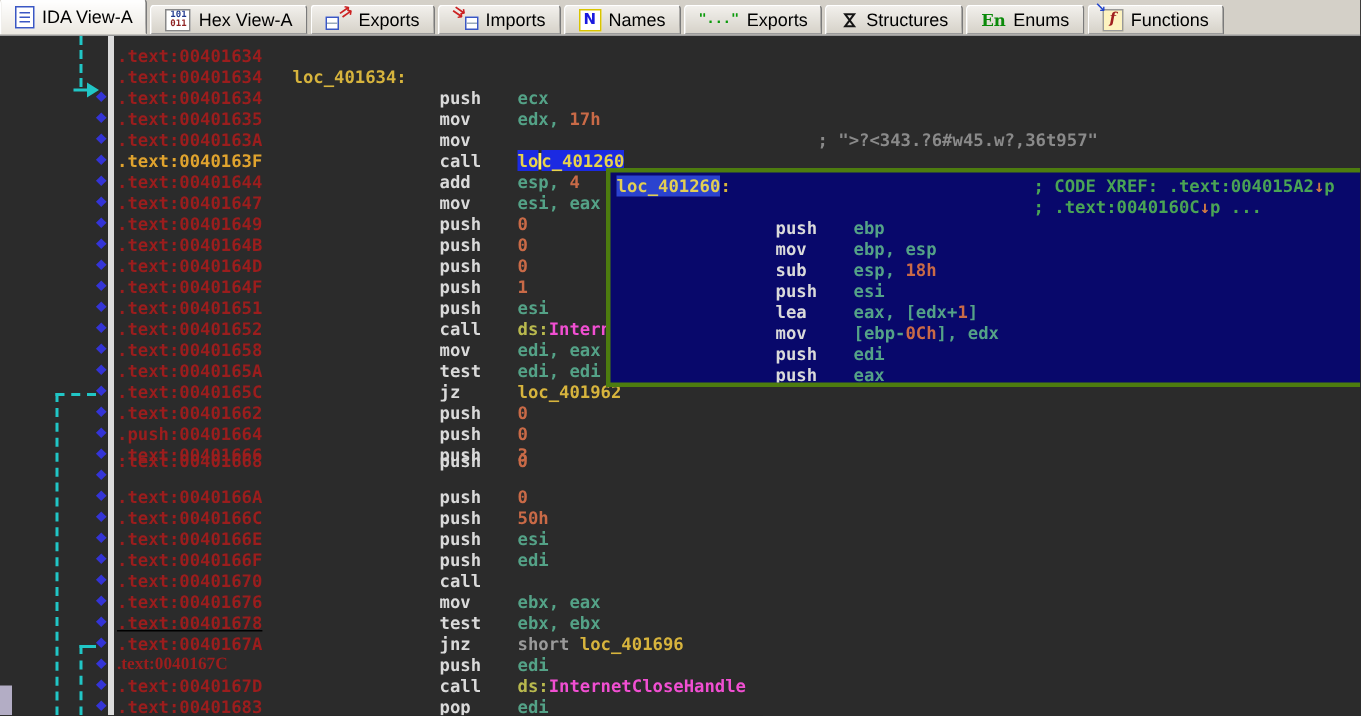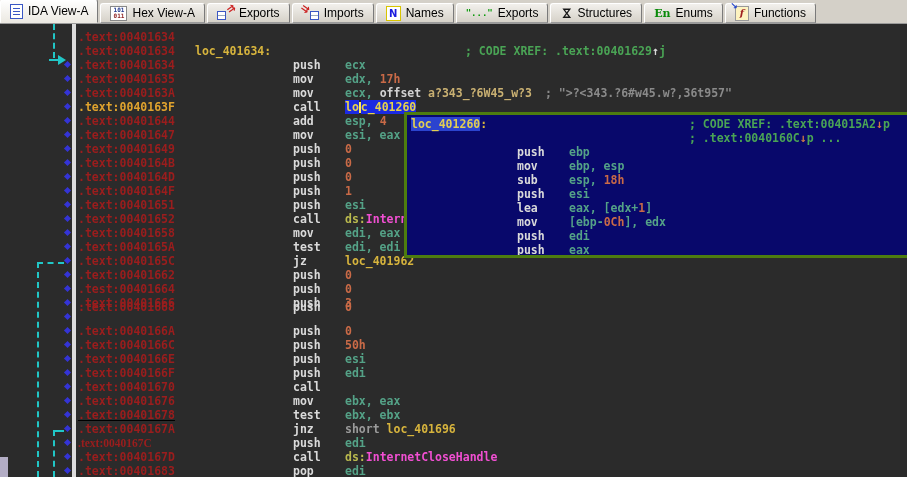--- a/index.html
+++ b/index.html
@@ -160,36 +160,34 @@
         <div class="dot" style="left: 65px; top: 430px;"></div>
         <div class="dot" style="left: 65px; top: 444px;"></div>
       </div>
     <div id="rows">
         <div class="row" style="top: 6px;">
           <span class="seg" style="left: 78px;"><span class="addr">.text:00401634</span></span>
         </div>
         <div class="row" style="top: 20px;">
           <span class="seg" style="left: 78px;"><span class="addr">.text:00401634</span></span>
           <span class="seg" style="left: 195px;"><span class="lbl">loc_401634:</span></span>
-          <span class="seg" style="left: 465px;"><span class="xr">; CODE XREF: .text:00401629</span><span class="arw">↑</span><span class="xr">j</span></span>
         </div>
         <div class="row" style="top: 34px;">
           <span class="seg" style="left: 78px;"><span class="addr">.text:00401634</span></span>
           <span class="seg" style="left: 293px;"><span class="mn">push</span></span>
           <span class="seg" style="left: 345px;"><span class="reg">ecx</span></span>
         </div>
         <div class="row" style="top: 48px;">
           <span class="seg" style="left: 78px;"><span class="addr">.text:00401635</span></span>
           <span class="seg" style="left: 293px;"><span class="mn">mov</span></span>
           <span class="seg" style="left: 345px;"><span class="reg">edx, </span><span class="num">17h</span></span>
         </div>
         <div class="row" style="top: 62px;">
           <span class="seg" style="left: 78px;"><span class="addr">.text:0040163A</span></span>
           <span class="seg" style="left: 293px;"><span class="mn">mov</span></span>
-          <span class="seg" style="left: 345px;"><span class="reg">ecx, </span><span class="off">offset </span><span class="nam">a?343_?6W45_w?3</span></span>
           <span class="seg" style="left: 545px;"><span class="com">; "&gt;?&lt;343.?6#w45.w?,36t957"</span></span>
         </div>
         <div class="row" style="top: 76px;">
           <span class="seg" style="left: 78px;"><span class="addrc">.text:0040163F</span></span>
           <span class="seg" style="left: 293px;"><span class="mn">call</span></span>
           <span class="seg" style="left: 345px;"><span class="sel">lo</span><span class="caret"></span><span class="sel">c_401260</span></span>
         </div>
         <div class="row" style="top: 90px;">
           <span class="seg" style="left: 78px;"><span class="addr">.text:00401644</span></span>
           <span class="seg" style="left: 293px;"><span class="mn">add</span></span>
@@ -244,21 +242,21 @@
           <span class="seg" style="left: 78px;"><span class="addr">.text:0040165C</span></span>
           <span class="seg" style="left: 293px;"><span class="mn">jz</span></span>
           <span class="seg" style="left: 345px;"><span class="lbl">loc_401962</span></span>
         </div>
         <div class="row" style="top: 244px;">
           <span class="seg" style="left: 78px;"><span class="addr">.text:00401662</span></span>
           <span class="seg" style="left: 293px;"><span class="mn">push</span></span>
           <span class="seg" style="left: 345px;"><span class="num">0</span></span>
         </div>
         <div class="row" style="top: 258px;">
-          <span class="seg" style="left: 78px;"><span class="addr">.test:00401664</span></span>
+          <span class="seg" style="left: 78px;"><span class="addr">.push:00401664</span></span>
           <span class="seg" style="left: 293px;"><span class="mn">push</span></span>
           <span class="seg" style="left: 345px;"><span class="num">0</span></span>
         </div>
         <div class="row" style="top: 272px;">
           <span class="seg" style="left: 78px;"><span class="addr">.text:00401666</span></span>
           <span class="seg" style="left: 293px;"><span class="mn">push</span></span>
           <span class="seg" style="left: 345px;"><span class="num">3</span></span>
         </div>
         <div class="row" style="top: 276px;">
           <span class="seg" style="left: 78px;"><span class="addr">.text:00401668</span></span>

